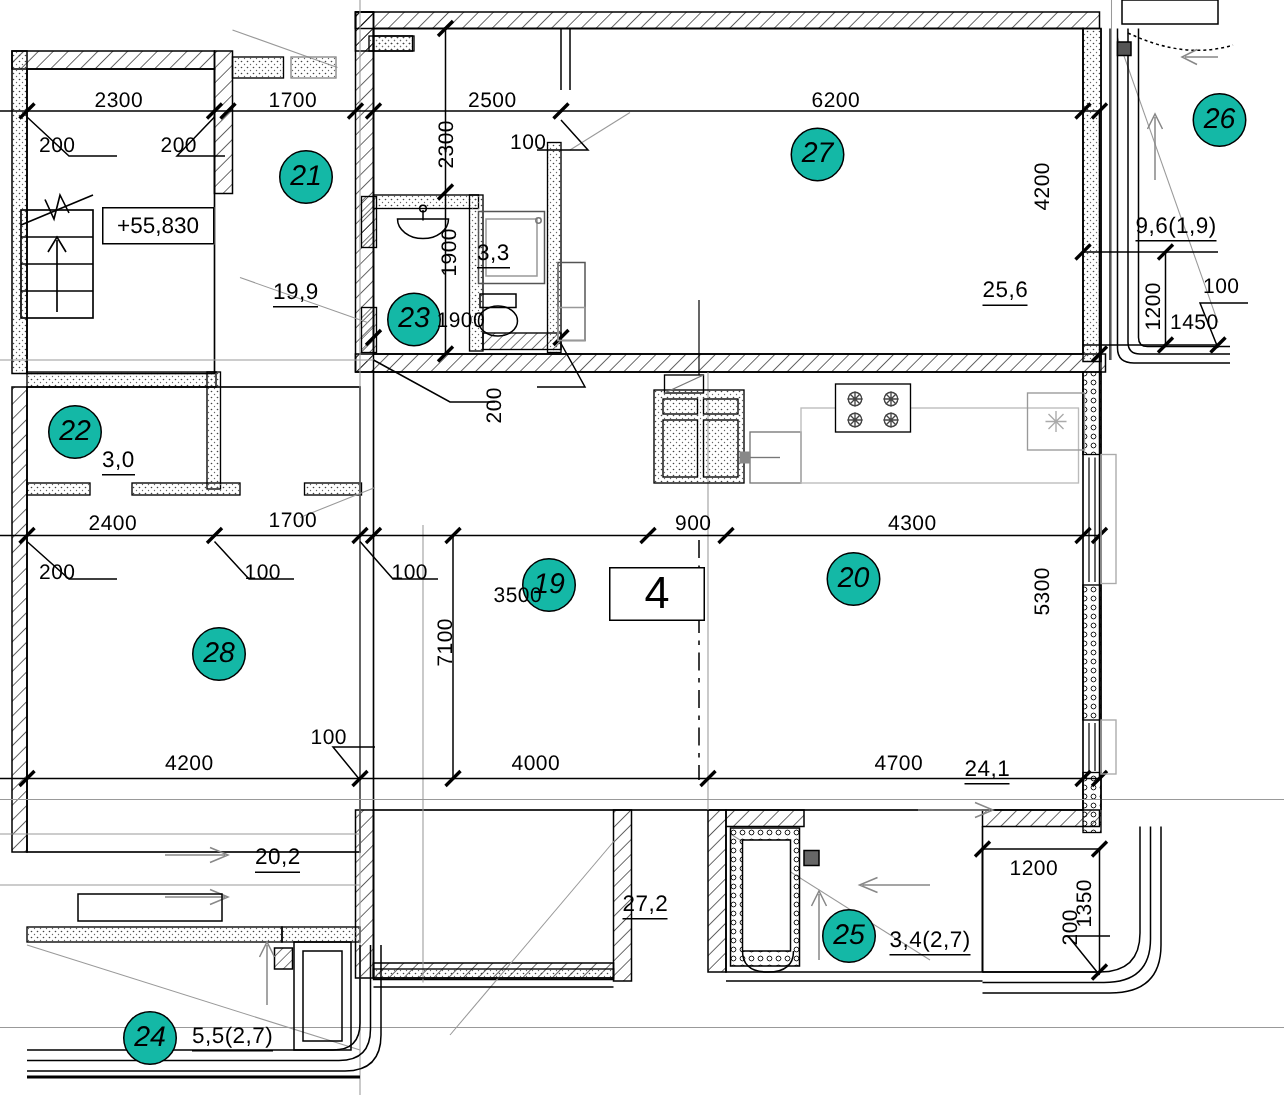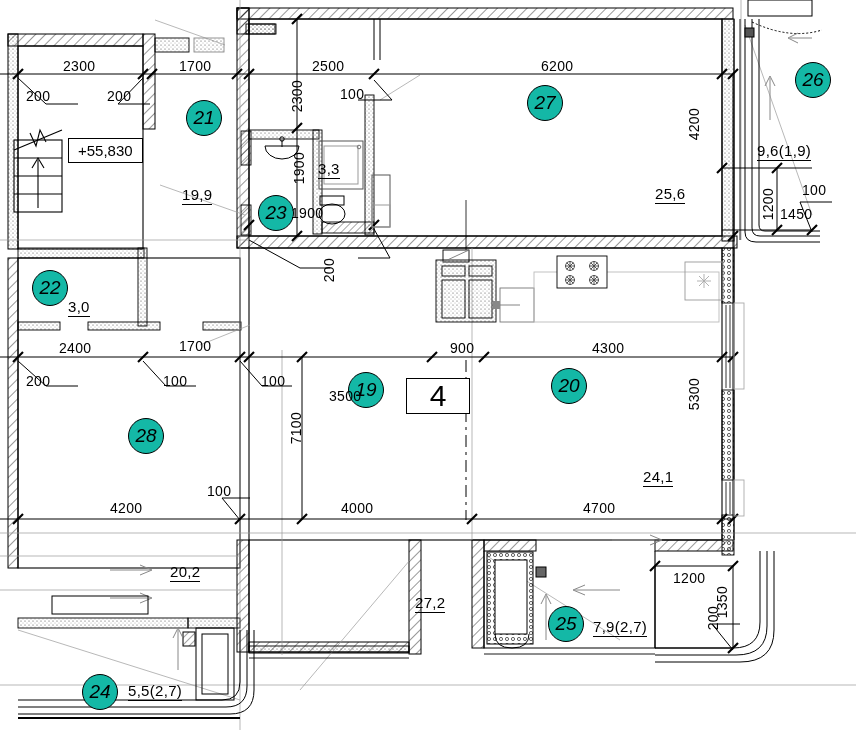--- a/index.html
+++ b/index.html
@@ -341,23 +341,23 @@
 <div class="roomnum" style="left:82px;top:674px;">24</div>
 <div class="roomnum" style="left:548px;top:606px;text-align:center;">25</div>
 
 <div class="lbl area" style="left:182px;top:186px;">19,9</div>
 <div class="lbl area" style="left:318px;top:160px;">3,3</div>
 <div class="lbl area" style="left:655px;top:185px;">25,6</div>
 <div class="lbl area" style="left:757px;top:142px;">9,6(1,9)</div>
 <div class="lbl area" style="left:68px;top:298px;">3,0</div>
 <div class="lbl area" style="left:170px;top:563px;">20,2</div>
 <div class="lbl area" style="left:415px;top:594px;">27,2</div>
-<div class="lbl area" style="left:643px;top:468px;">24,1</div>
+<div class="lbl area" style="left:643px;top:504px;">24,1</div>
 <div class="lbl area" style="left:128px;top:682px;">5,5(2,7)</div>
-<div class="lbl area" style="left:593px;top:618px;">7,9(2,7)</div>
+<div class="lbl area" style="left:593px;top:618px;">3,4(2,7)</div>
 
 <div class="stampwrap" style="left:406px;top:378px;">
   <div class="big">4</div>
 </div>
 
 <div class="lbl dim" style="left:63px;top:58px;">2300</div>
 <div class="lbl dim" style="left:179px;top:58px;">1700</div>
 <div class="lbl dim" style="left:312px;top:58px;">2500</div>
 <div class="lbl dim" style="left:541px;top:58px;">6200</div>
 <div class="lbl dim" style="left:26px;top:88px;">200</div>

